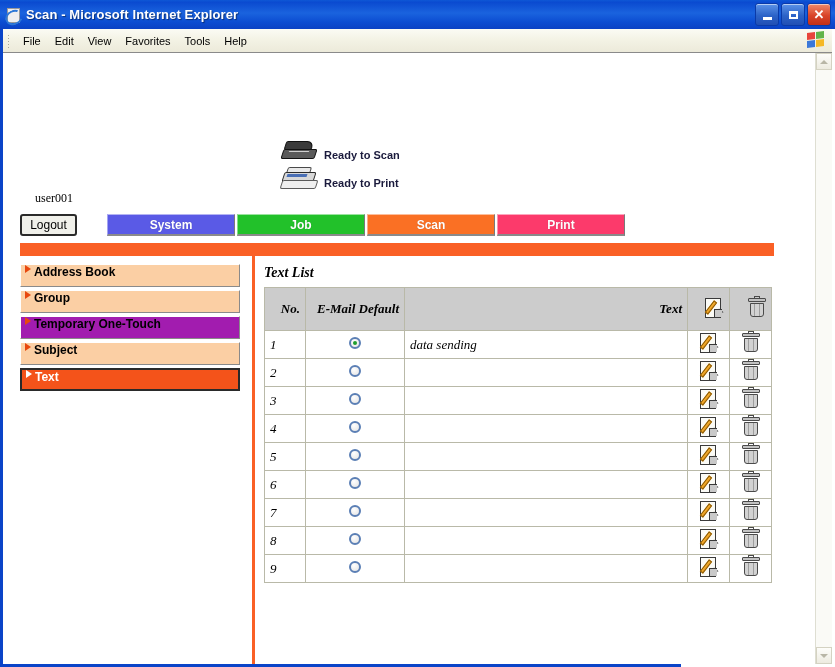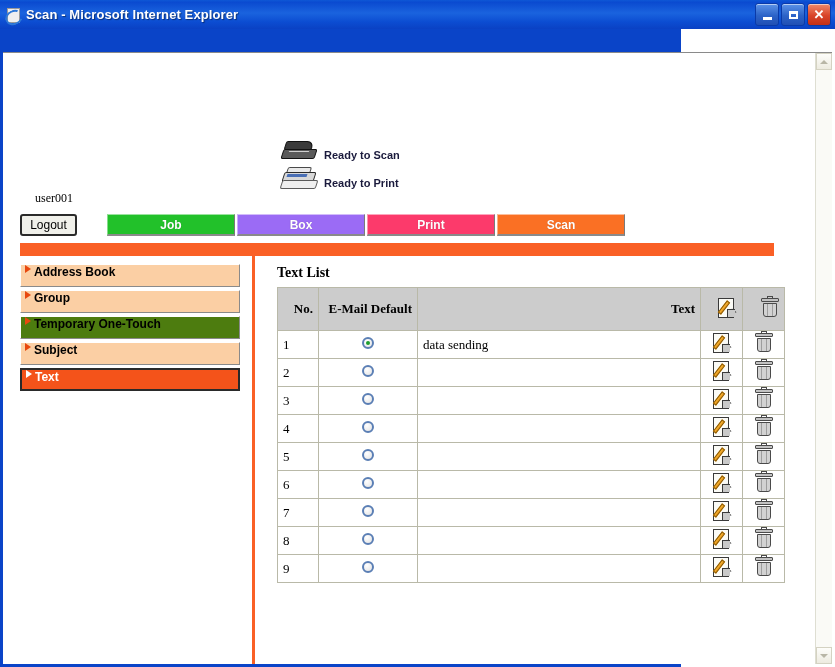--- a/index.html
+++ b/index.html
@@ -232,21 +232,21 @@
     width: 0; height: 0;
     border-top: 4px solid transparent;
     border-bottom: 4px solid transparent;
     border-left: 6px solid #E8480E;
     margin-right: 3px; flex: none;
   }
   .side-item.active { border: 2px solid #2A2A2A; }
   .side-item.active .bullet { border-left-color: #ffffff; }
 
   
-  #content { position: absolute; left: 274px; top: 212px; width: 510px; }
+  #content { position: absolute; left: 261px; top: 212px; width: 510px; font-style: italic; }
   #content-title {
     font-family: "Liberation Serif", serif;
     font-size: 14px; font-weight: bold; color: #000;
     margin-bottom: 6px;
   }
   table#text-list {
     border-collapse: collapse;
     width: 508px;
     font-family: "Liberation Serif", serif;
     font-size: 13px;
@@ -342,20 +342,35 @@
       </div>
       <div class="win-btn minmax">
         <span class="glyph-max"></span>
       </div>
       <div class="win-btn close">
         <span class="glyph-close">✕</span>
       </div>
     </div>
   </div>
 
+  <div id="menubar">
+    <div id="menu-grip"></div>
+    <div class="menu-item">File</div>
+    <div class="menu-item">Edit</div>
+    <div class="menu-item">View</div>
+    <div class="menu-item">Favorites</div>
+    <div class="menu-item">Tools</div>
+    <div class="menu-item">Help</div>
+    <div id="win-flag">
+      <i></i>
+        <i></i>
+        <i></i>
+        <i></i>
+    </div>
+  </div>
 
   <div id="viewport">
     <div id="page">
 
       <div id="status-block">
         <div class="status-row">
           <span class="dev-icon">
             <span class="scan-top"></span>
               <span class="scan-bot"></span>
               <span class="scan-line"></span>
@@ -370,39 +385,39 @@
               <span class="pr-base"></span>
           </span>
           <span class="status-text">Ready to Print</span>
         </div>
       </div>
 
       <div id="user-label">user001</div>
       <div id="logout-btn">Logout</div>
 
       <div id="tabs">
+        <div class="tab" style="background: rgb(90, 90, 230);">System</div>
         <div class="tab" style="background: rgb(34, 193, 42);">Job</div>
-        <div class="tab" style="background: rgb(155, 107, 245);">Box</div>
+        <div class="tab" style="background: rgb(250, 112, 36);">Scan</div>
         <div class="tab" style="background: rgb(252, 58, 107);">Print</div>
-        <div class="tab" style="background: rgb(250, 112, 36);">Scan</div>
       </div>
 
       <div id="orange-bar" style="background: rgb(250, 96, 38);"></div>
       <div id="side-divider" style="background: rgb(250, 96, 38);"></div>
 
       <div id="sidebar">
         <div class="side-item" style="background: rgb(251, 207, 164); color: rgb(0, 0, 0);">
           <span class="bullet"></span>
           <span>Address Book</span>
         </div>
         <div class="side-item" style="background: rgb(251, 207, 164); color: rgb(0, 0, 0);">
           <span class="bullet"></span>
           <span>Group</span>
         </div>
-        <div class="side-item" style="background: #4d7c0f; color: rgb(0, 0, 0);">
+        <div class="side-item" style="background: #a21caf; color: rgb(0, 0, 0);">
           <span class="bullet"></span>
           <span>Temporary One-Touch</span>
         </div>
         <div class="side-item" style="background: rgb(251, 207, 164); color: rgb(0, 0, 0);">
           <span class="bullet"></span>
           <span>Subject</span>
         </div>
         <div class="side-item active" style="background: rgb(244, 83, 26); color: rgb(255, 255, 255);">
           <span class="bullet"></span>
           <span>Text</span>

